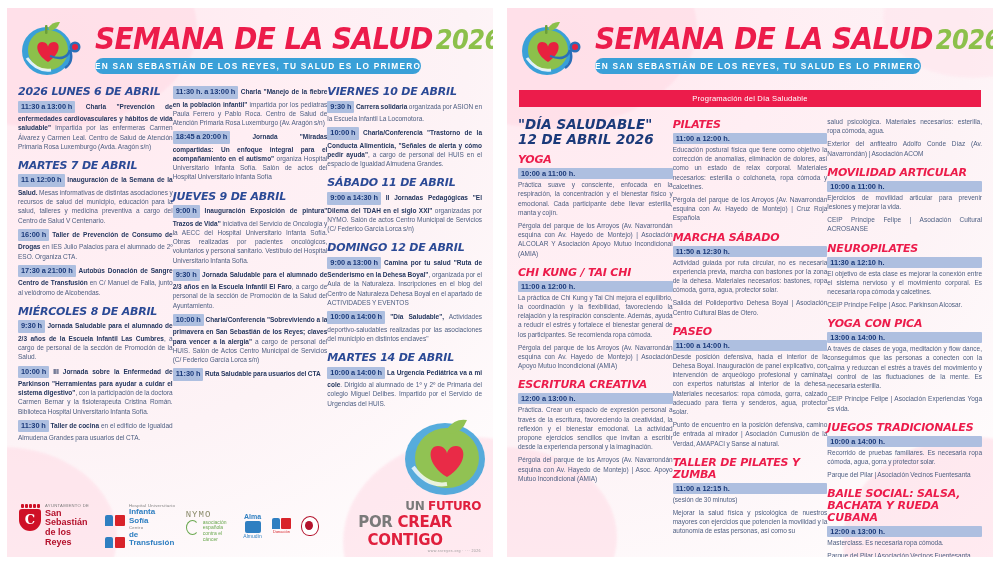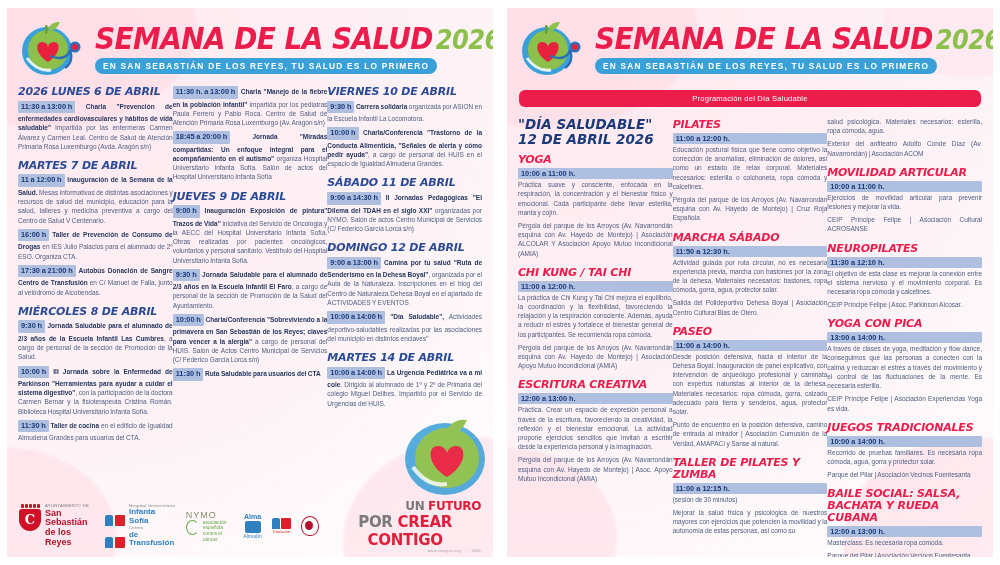--- a/index.html
+++ b/index.html
@@ -36,29 +36,29 @@
     font-family:"DejaVu Sans", sans-serif;
     font-weight:bold;font-style:italic;
     font-size:30px;letter-spacing:-.6px;line-height:1;
     color:#ec1c4b;white-space:nowrap;
     transform:scaleX(.93);transform-origin:left center;
   }
   .maintitle .yr{color:#8cc04b;font-size:26px;margin-left:3px;}
   .subtitle{
     margin-top:4px;background:#3aa0d8;color:#ffffff;
     font-size:8.3px;letter-spacing:1.25px;font-weight:bold;
-    padding:3px 8px;border-radius:9px;display:inline-block;
+    padding:3px 0;border-radius:9px;display:inline-block;
     white-space:nowrap;
   }
 
   
   .banner{
     position:relative;z-index:3;
     margin:8px 12px 6px 12px;background:#ec1c4b;color:#fff;
-    border-radius:6px;text-align:center;font-size:7.6px;
+    border-radius:0;text-align:center;font-size:7.6px;
     padding:4px 6px;letter-spacing:.2px;
   }
 
   
   .cols{position:relative;z-index:3;display:flex;padding:4px 11px 0 11px;}
   .col{flex:1 1 0;min-width:0;}
 
   .daytitle{
     font-family:"DejaVu Sans", sans-serif;
     font-weight:bold;font-style:italic;
@@ -110,21 +110,21 @@
     content:"C";position:absolute;inset:0;color:#fff;font-weight:bold;
     font-size:13px;display:flex;align-items:center;justify-content:center;
     font-family:"DejaVu Serif", serif;
   }
   .crown{display:flex;gap:1px;justify-content:center;margin-bottom:1px;}
   .crown i{width:3px;height:4px;background:#cf1026;display:block;border-radius:1px;}
   .duo{display:flex;gap:1.5px;align-items:flex-end;flex:0 0 auto;}
   .duo .b1{width:8px;height:11px;background:#2f7fc1;border-radius:2px 2px 0 0;}
   .duo .b2{width:10px;height:11px;background:#d8232a;border-radius:1px;}
   .stk{display:flex;flex-direction:column;gap:0;}
-  .nymo{font-family:Liberation Sans, sans-serif;font-size:9px;color:#8a8a6a;letter-spacing:1px;}
+  .nymo{font-family:Liberation Mono, monospace;font-size:9px;color:#8a8a6a;letter-spacing:1px;}
   .grn{color:#6aa84f;font-size:5px;line-height:1.15;}
   .circ{width:13px;height:13px;border:1.6px solid #6aa84f;border-radius:50%;border-right-color:transparent;}
   .ft-cta{text-align:right;margin-left:auto;}
   .ft-cta .l1{font-family:"DejaVu Sans", sans-serif;font-weight:bold;font-size:12px;color:#7a7a7a;letter-spacing:-.4px;}
   .ft-cta .l1 em{color:#e01f3d;font-style:normal;}
   .ft-cta .l2{font-family:"DejaVu Sans", sans-serif;font-weight:bold;font-size:15px;color:#7a7a7a;letter-spacing:-.3px;text-align:center;}
   .ft-cta .l2 em{color:#e01f3d;font-style:normal;}
   .ft-cta .l3{font-size:3.6px;color:#9a9a9a;letter-spacing:.4px;}
   .azul{font-size:5px;color:#2f7fc1;text-align:center;line-height:1.1;}
   .azul .cap{display:block;width:16px;height:12px;background:#2f7fc1;border-radius:2px;margin:0 auto 1px;}

